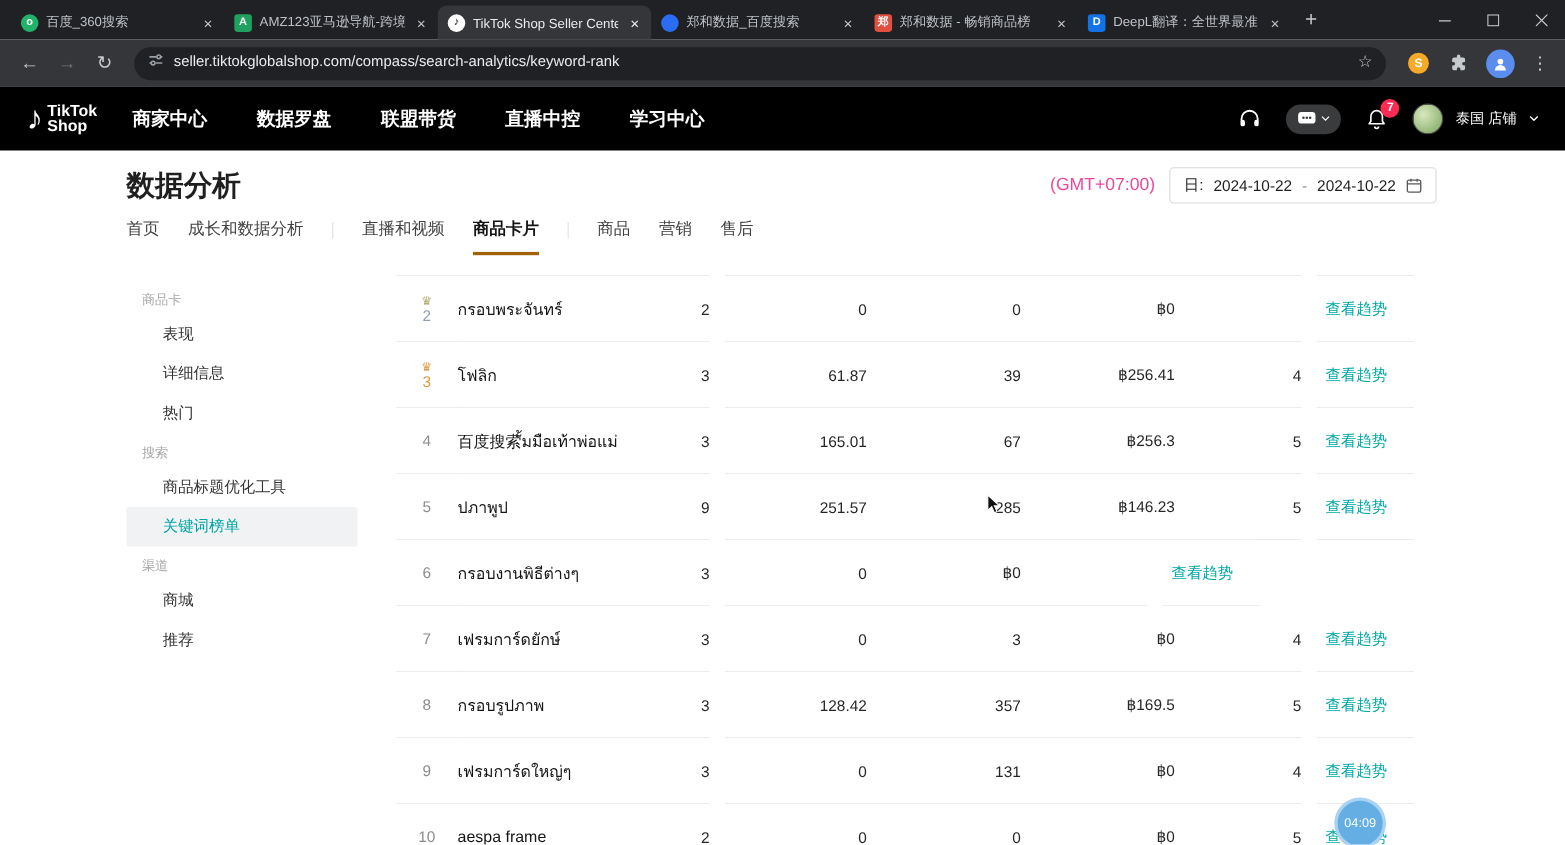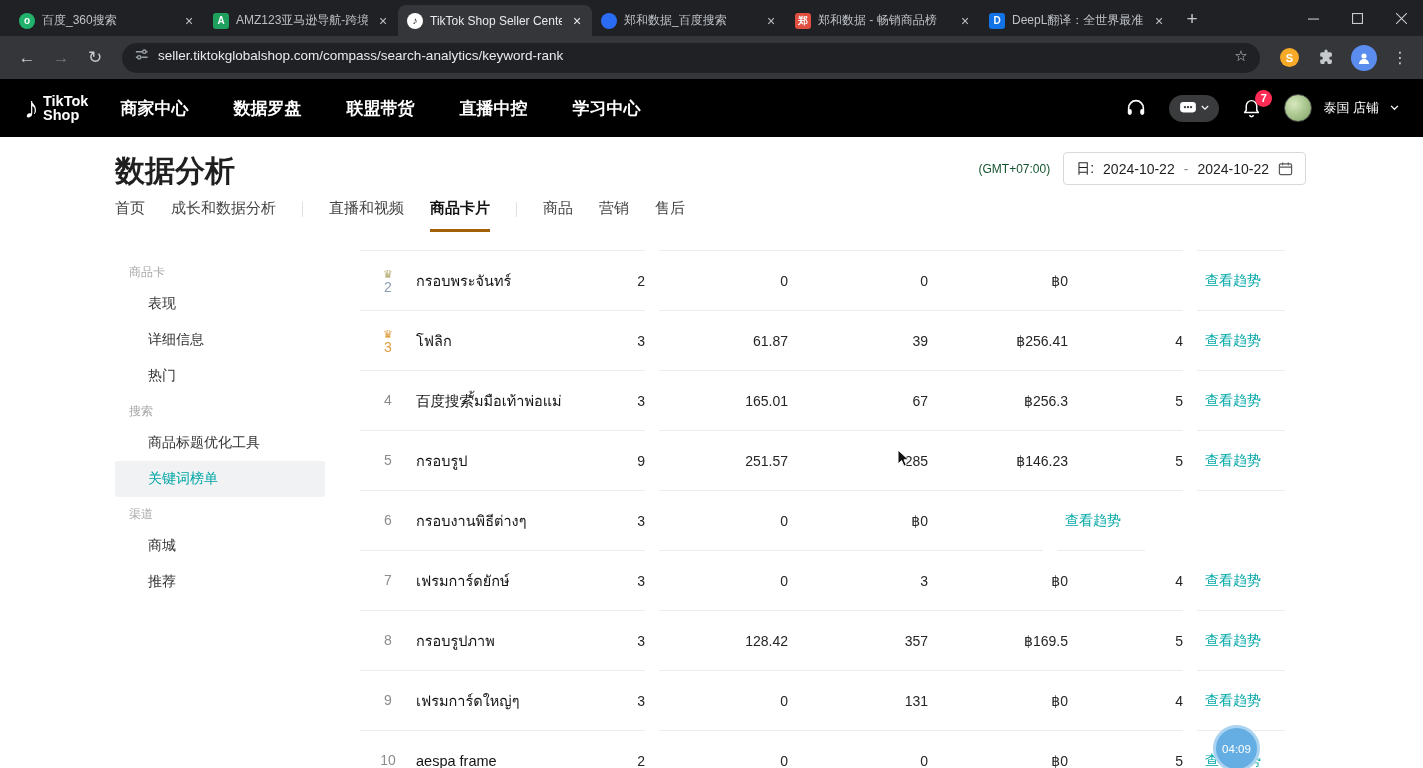--- a/index.html
+++ b/index.html
@@ -41,23 +41,23 @@
   .nav-item{cursor:pointer;white-space:nowrap}
   .nav-right{margin-left:auto;display:flex;align-items:center;gap:22px}
   .chat-pill{width:50px;height:27px;background:#3a3b3c;border-radius:14px;display:flex;align-items:center;justify-content:center;gap:4px}
   .bell-wrap{position:relative;display:flex}
   .badge{position:absolute;top:-8px;right:-10px;min-width:17px;height:17px;border-radius:9px;background:#fe2c55;color:#fff;font-size:11px;display:flex;align-items:center;justify-content:center;padding:0 4px;font-weight:bold}
   .shop-chip{display:flex;align-items:center;gap:11px;font-size:13px}
   .shop-avatar{width:28px;height:28px;border-radius:50%;background:radial-gradient(circle at 35% 35%,#d8e8bd,#7ba25f);border:1px solid #4a4a4a}
 
   
   .content{position:absolute;top:137px;left:0;right:0;bottom:0;background:#fff;overflow:hidden}
-  .page-title{position:absolute;left:115px;top:14px;font-size:30px;font-weight:600;color:#1f1f1f}
+  .page-title{position:absolute;left:115px;top:14px;font-size:26px;font-weight:600;color:#1f1f1f}
   .header-right{position:absolute;right:117px;top:15px;display:flex;align-items:center;gap:13px}
-  .tz{color:#14532d;font-size:12px}
+  .tz{color:#ec4899;font-size:16px}
   .datebox{height:33px;border:1px solid #d9d9d9;border-radius:4px;display:flex;align-items:center;gap:9px;padding:0 12px;font-size:14px;color:#1f1f1f;background:#fff}
   .page-tabs{position:absolute;left:115px;top:62px;display:flex;align-items:flex-start;gap:26px;font-size:15px;color:#434343}
   .ptab{padding-bottom:11px;cursor:pointer;white-space:nowrap}
   .ptab.active{color:#141414;font-weight:600;border-bottom:3px solid #a16207}
   .tab-divider{width:1px;height:15px;background:#e0e0e0;margin-top:3px}
 
   
   .sidebar{position:absolute;left:115px;top:118px;width:210px}
   .sb-label{font-size:12px;color:#a8a8a8;padding:9px 14px 5px}
   .sb-item{font-size:14px;color:#333;padding:9px 14px 9px 33px;border-radius:3px;cursor:pointer}
@@ -331,21 +331,21 @@
           <div class="cell c-n c5">5</div>
           <div class="cell gap g2"></div>
           <div class="cell c-action">
             <span class="view-trend">查看趋势</span>
           </div>
         </div>
         <div class="trow">
           <div class="cell c-rank">
             <div class="rank-num">5</div>
           </div>
-          <div class="cell c-kw">กรอบรูป</div>
+          <div class="cell c-kw">ปภาพูป</div>
           <div class="cell c-n c1">9</div>
           <div class="cell gap"></div>
           <div class="cell c-n c2">251.57</div>
           <div class="cell c-n c3">285</div>
           <div class="cell c-n c4">฿146.23</div>
           <div class="cell c-n c5">5</div>
           <div class="cell gap g2"></div>
           <div class="cell c-action">
             <span class="view-trend">查看趋势</span>
           </div>

